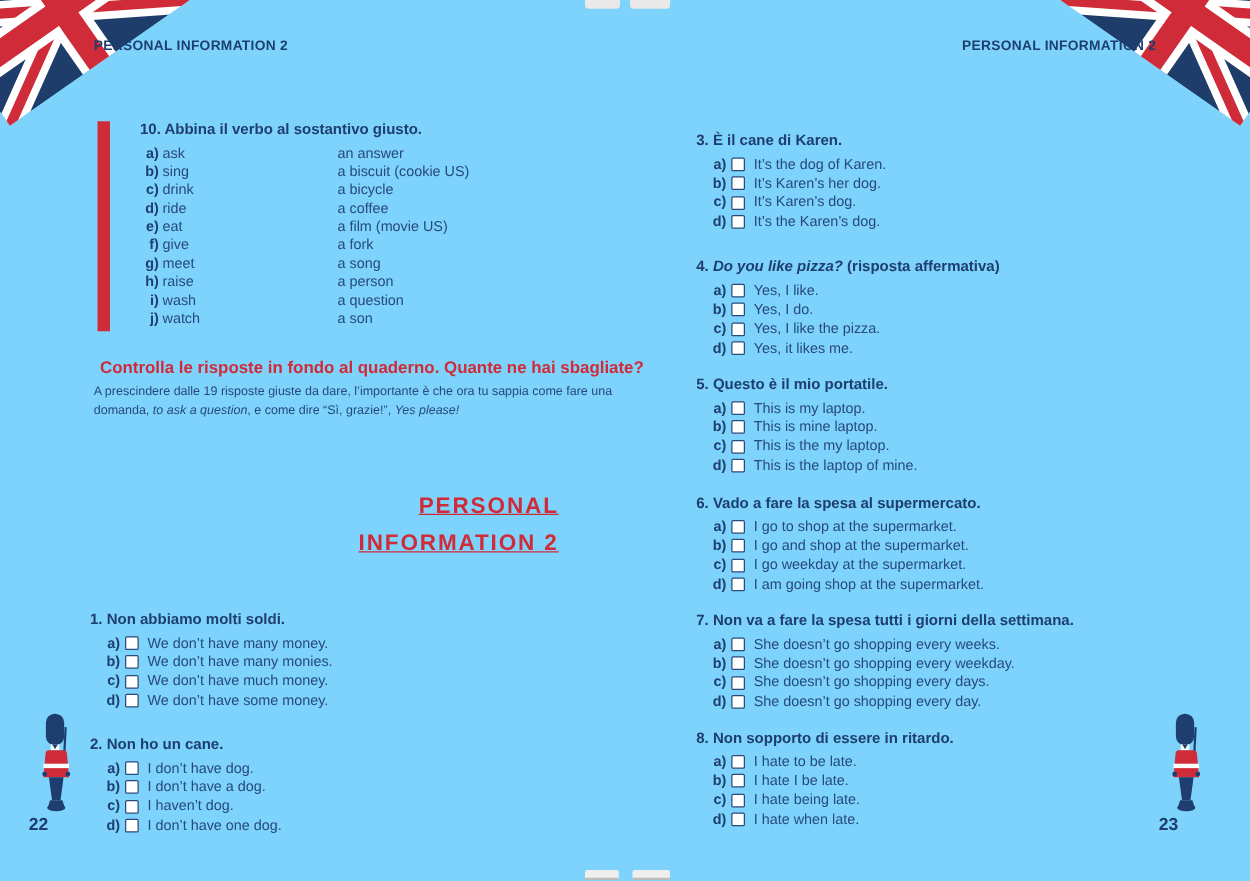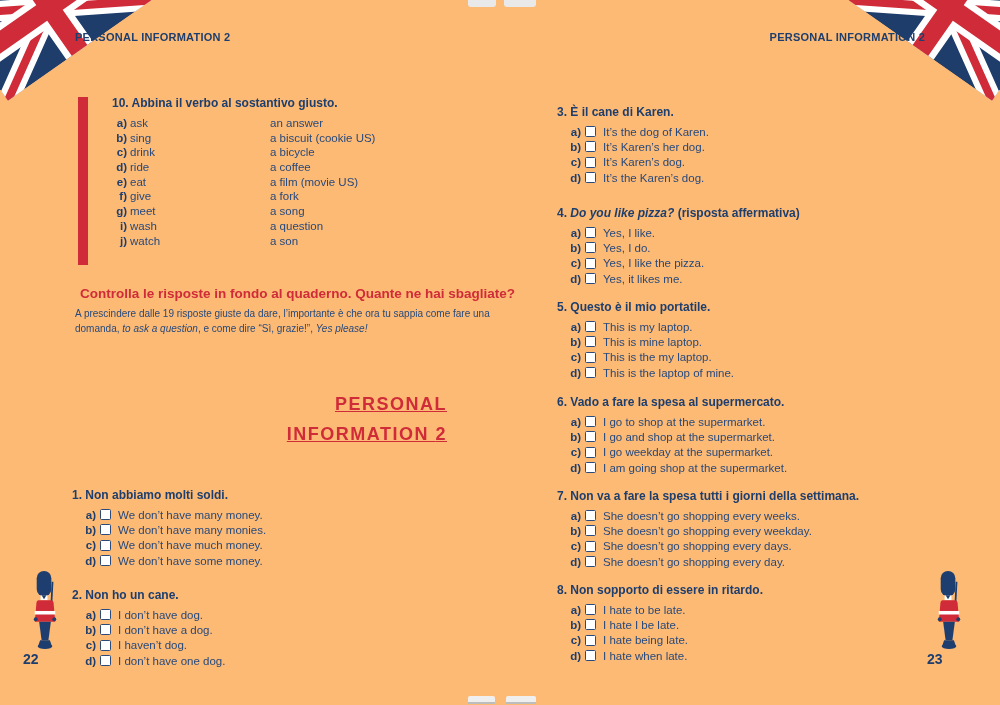--- a/index.html
+++ b/index.html
@@ -1,16 +1,16 @@
 <!DOCTYPE html>
 <html><head>
 <meta charset="utf-8">
 <style>
   html,body{margin:0;padding:0;background:#fff;}
-  .page{position:relative;width:1000px;height:705px;background:#fdba74;overflow:hidden;
+  .page{position:relative;width:1000px;height:705px;background:#7dd3fc;overflow:hidden;
         font-family:"Liberation Sans",sans-serif;}
 
   
   .hdr{position:absolute;top:31px;font-size:11px;font-weight:700;color:#1d3e6e;letter-spacing:.25px;}
   .hdr.l{left:75px}
   .hdr.r{right:75px}
 
   
   .flag{position:absolute;top:0;width:158px;height:108px;overflow:hidden;}
   .flag svg{position:absolute;left:-38px;top:-45px;width:175px;height:105px;transform:rotate(-35deg);}
@@ -126,20 +126,24 @@
   <div class="pair-row">
     <span class="pl">f)</span><span class="pv">give</span>
     <span class="pn">a fork</span>
   </div>
 
   <div class="pair-row">
     <span class="pl">g)</span><span class="pv">meet</span>
     <span class="pn">a song</span>
   </div>
 
+  <div class="pair-row">
+    <span class="pl">h)</span><span class="pv">raise</span>
+    <span class="pn">a person</span>
+  </div>
 
   <div class="pair-row">
     <span class="pl">i)</span><span class="pv">wash</span>
     <span class="pn">a question</span>
   </div>
 
   <div class="pair-row">
     <span class="pl">j)</span><span class="pv">watch</span>
     <span class="pn">a son</span>
   </div>

